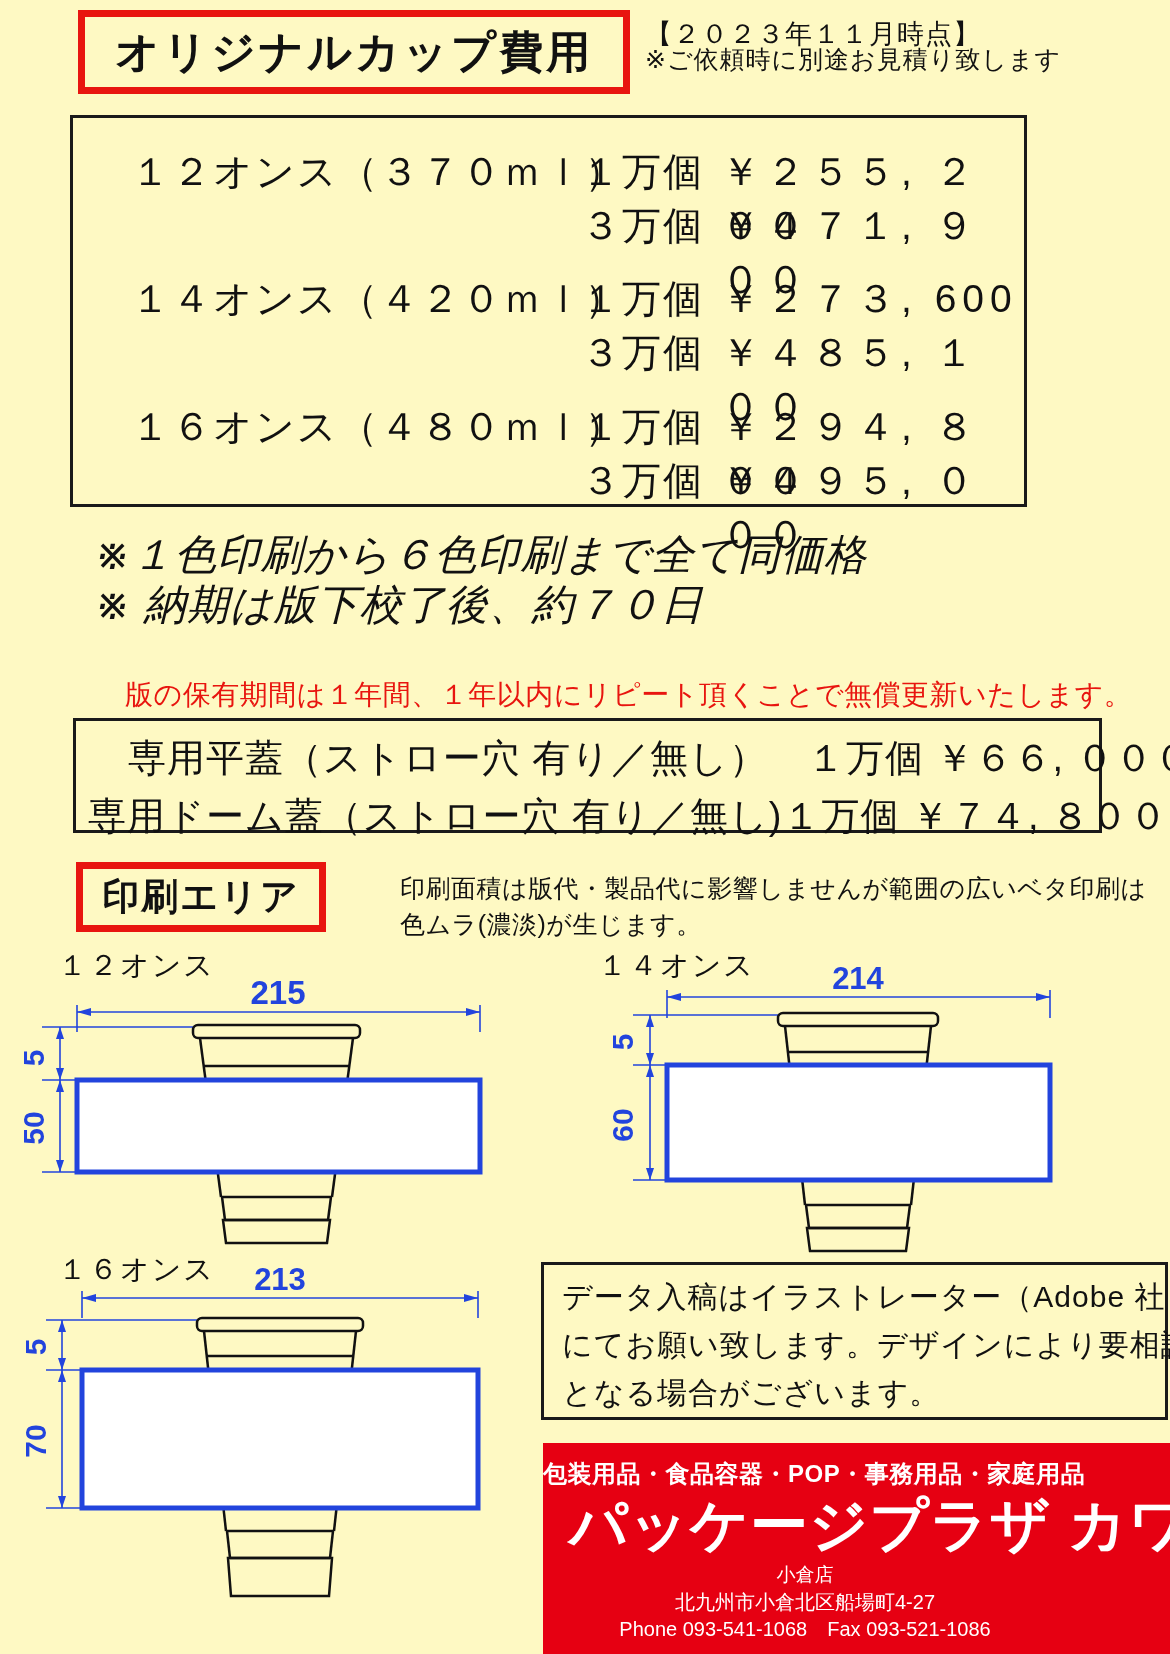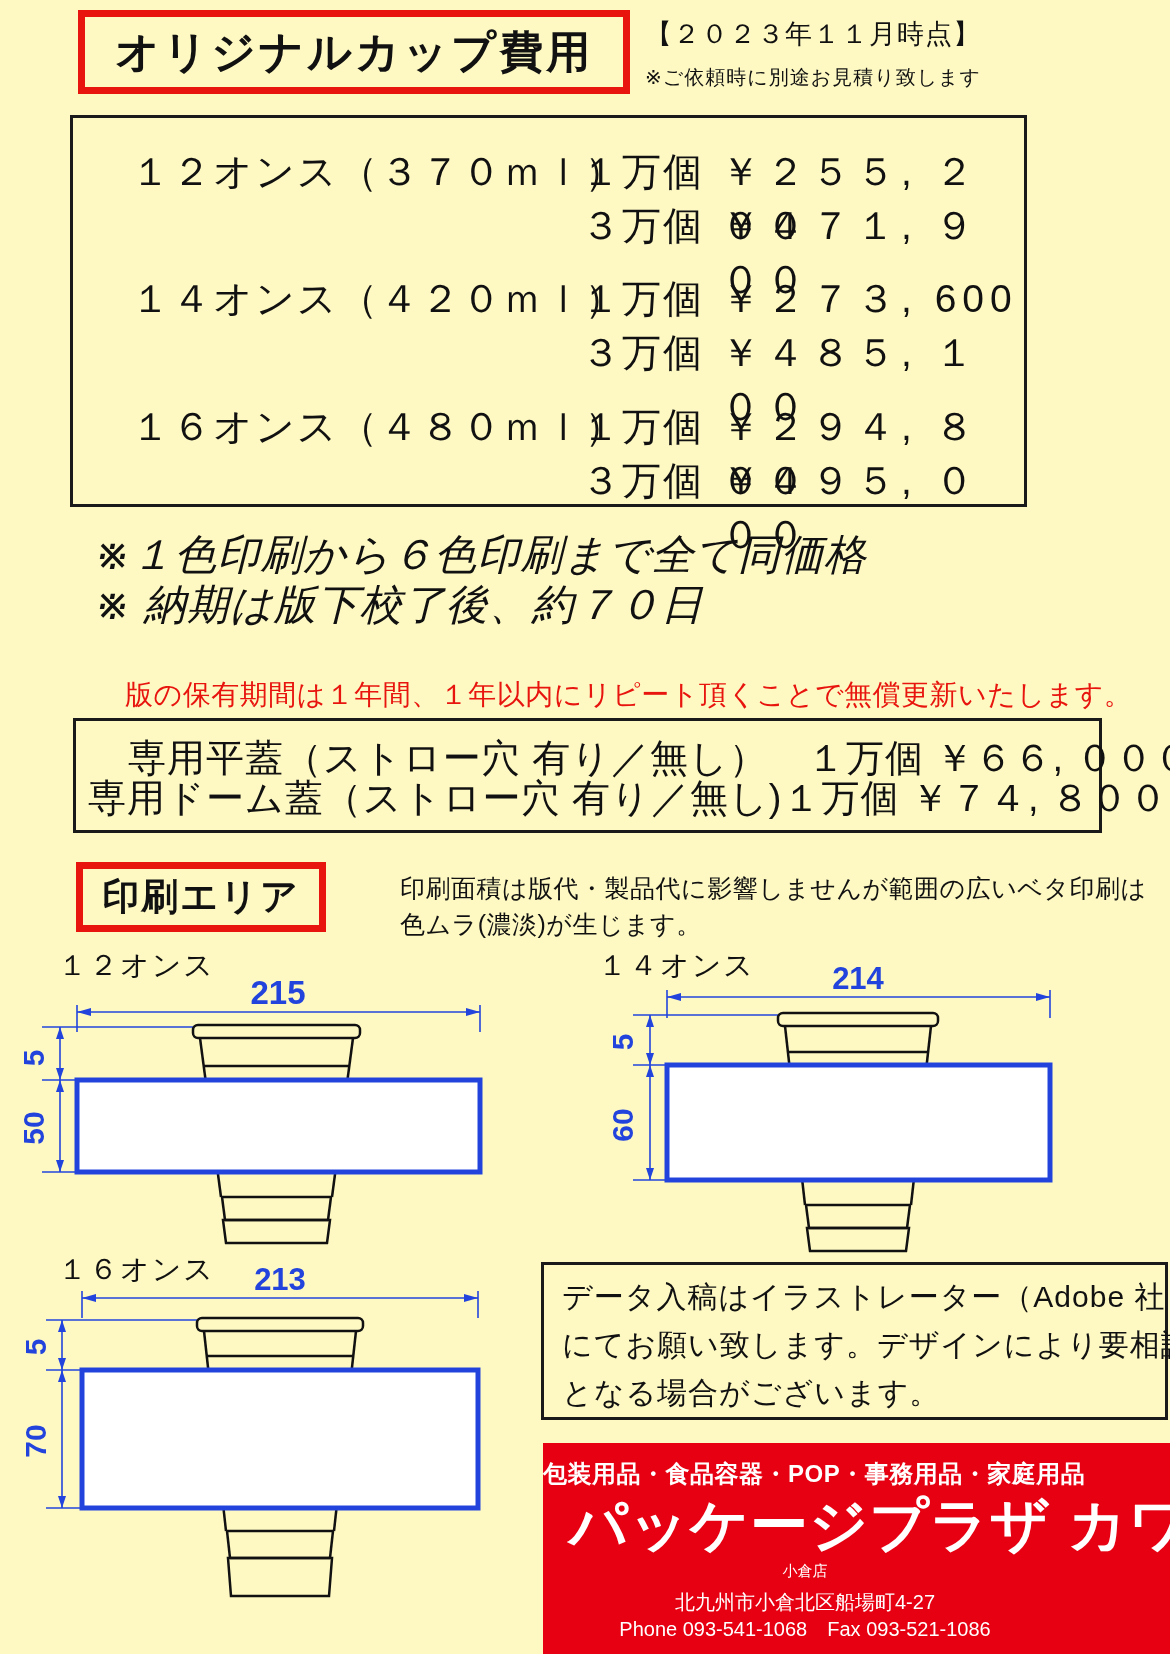--- a/index.html
+++ b/index.html
@@ -10,21 +10,21 @@
   }
   .abs{position:absolute;}
 
   
   .title-box{
     left:78px;top:10px;width:552px;height:84px;border:7px solid #e8150f;
     display:flex;align-items:center;justify-content:center;box-sizing:border-box;
   }
   .title-box span{font-size:44px;letter-spacing:3px;font-weight:600;}
   .date-line1{left:645px;top:16px;font-size:27px;letter-spacing:1px;}
-  .date-line2{left:645px;top:64px;font-size:20px;letter-spacing:1px;}
+  .date-line2{left:645px;top:43px;font-size:25px;letter-spacing:1px;}
 
   
   .price-table{left:70px;top:115px;width:957px;height:392px;border:3px solid #1a1a1a;box-sizing:border-box;}
   .t-line{position:absolute;left:0;width:100%;height:44px;font-size:39px;letter-spacing:2px;}
   .t-size{position:absolute;left:58px;}
   .t-qty{position:absolute;left:508px;}
   .t-price{position:absolute;left:648px;letter-spacing:6px;}
 
   
   .note{font-size:42px;letter-spacing:1px;font-style:italic;}
@@ -49,21 +49,21 @@
 
   
   .data-box{left:541px;top:1262px;width:627px;height:158px;border:3px solid #1a1a1a;box-sizing:border-box;}
   .data-line{position:absolute;left:18px;font-size:30px;letter-spacing:1px;white-space:nowrap;}
 
   
   .footer{left:543px;top:1443px;width:715px;height:211px;background:#e60012;color:#fff;}
   .f-center{position:absolute;left:0;width:524px;text-align:center;white-space:nowrap;}
   .f-categories{top:15px;font-size:24px;font-weight:bold;letter-spacing:0.5px;}
   .f-brand{position:absolute;left:26px;top:44px;font-size:58px;font-weight:bold;white-space:nowrap;letter-spacing:1px;}
-  .f-store{top:119px;font-size:15px;}
+  .f-store{top:119px;font-size:19px;}
   .f-address{top:146px;font-size:20px;}
   .f-phone{top:173px;font-size:20px;}
 </style>
 </head>
 <body>
 
 <div class="page">
 
   <div class="abs title-box">
     <span>オリジナルカップ費用</span>
@@ -100,21 +100,21 @@
       <span class="t-price">￥４９５, ０００</span>
     </div>
   </div>
 
   <div class="abs note" style="left:95px;top:527px">※１色印刷から６色印刷まで全て同価格</div>
   <div class="abs note" style="left:95px;top:577px">※ 納期は版下校了後、約７０日</div>
   <div class="abs note-small" style="left:125px;top:676px">版の保有期間は１年間、１年以内にリピート頂くことで無償更新いたします。</div>
 
   <div class="abs lid-box">
     <div class="lid-line" style="left:52px;top:12px">専用平蓋（ストロー穴 有り／無し）　１万個 ￥６６, ０００</div>
-    <div class="lid-line" style="left:12px;top:52px">専用ドーム蓋（ストロー穴 有り／無し)１万個 ￥７４, ８００</div>
+    <div class="lid-line" style="left:12px;top:70px">専用ドーム蓋（ストロー穴 有り／無し)１万個 ￥７４, ８００</div>
   </div>
 
   <div class="abs pa-desc" style="left:400px;top:872px">印刷面積は版代・製品代に影響しませんが範囲の広いベタ印刷は</div>
   <div class="abs pa-box">
     <span>印刷エリア</span>
   </div>
   <div class="abs pa-desc" style="left:400px;top:908px">色ムラ(濃淡)が生じます。</div>
 
   <div class="abs cup-label" style="left:58px;top:946px">１２オンス</div>
   <svg class="abs" style="left:20px;top:966px" width="470" height="292" viewBox="0 0 470 292">

